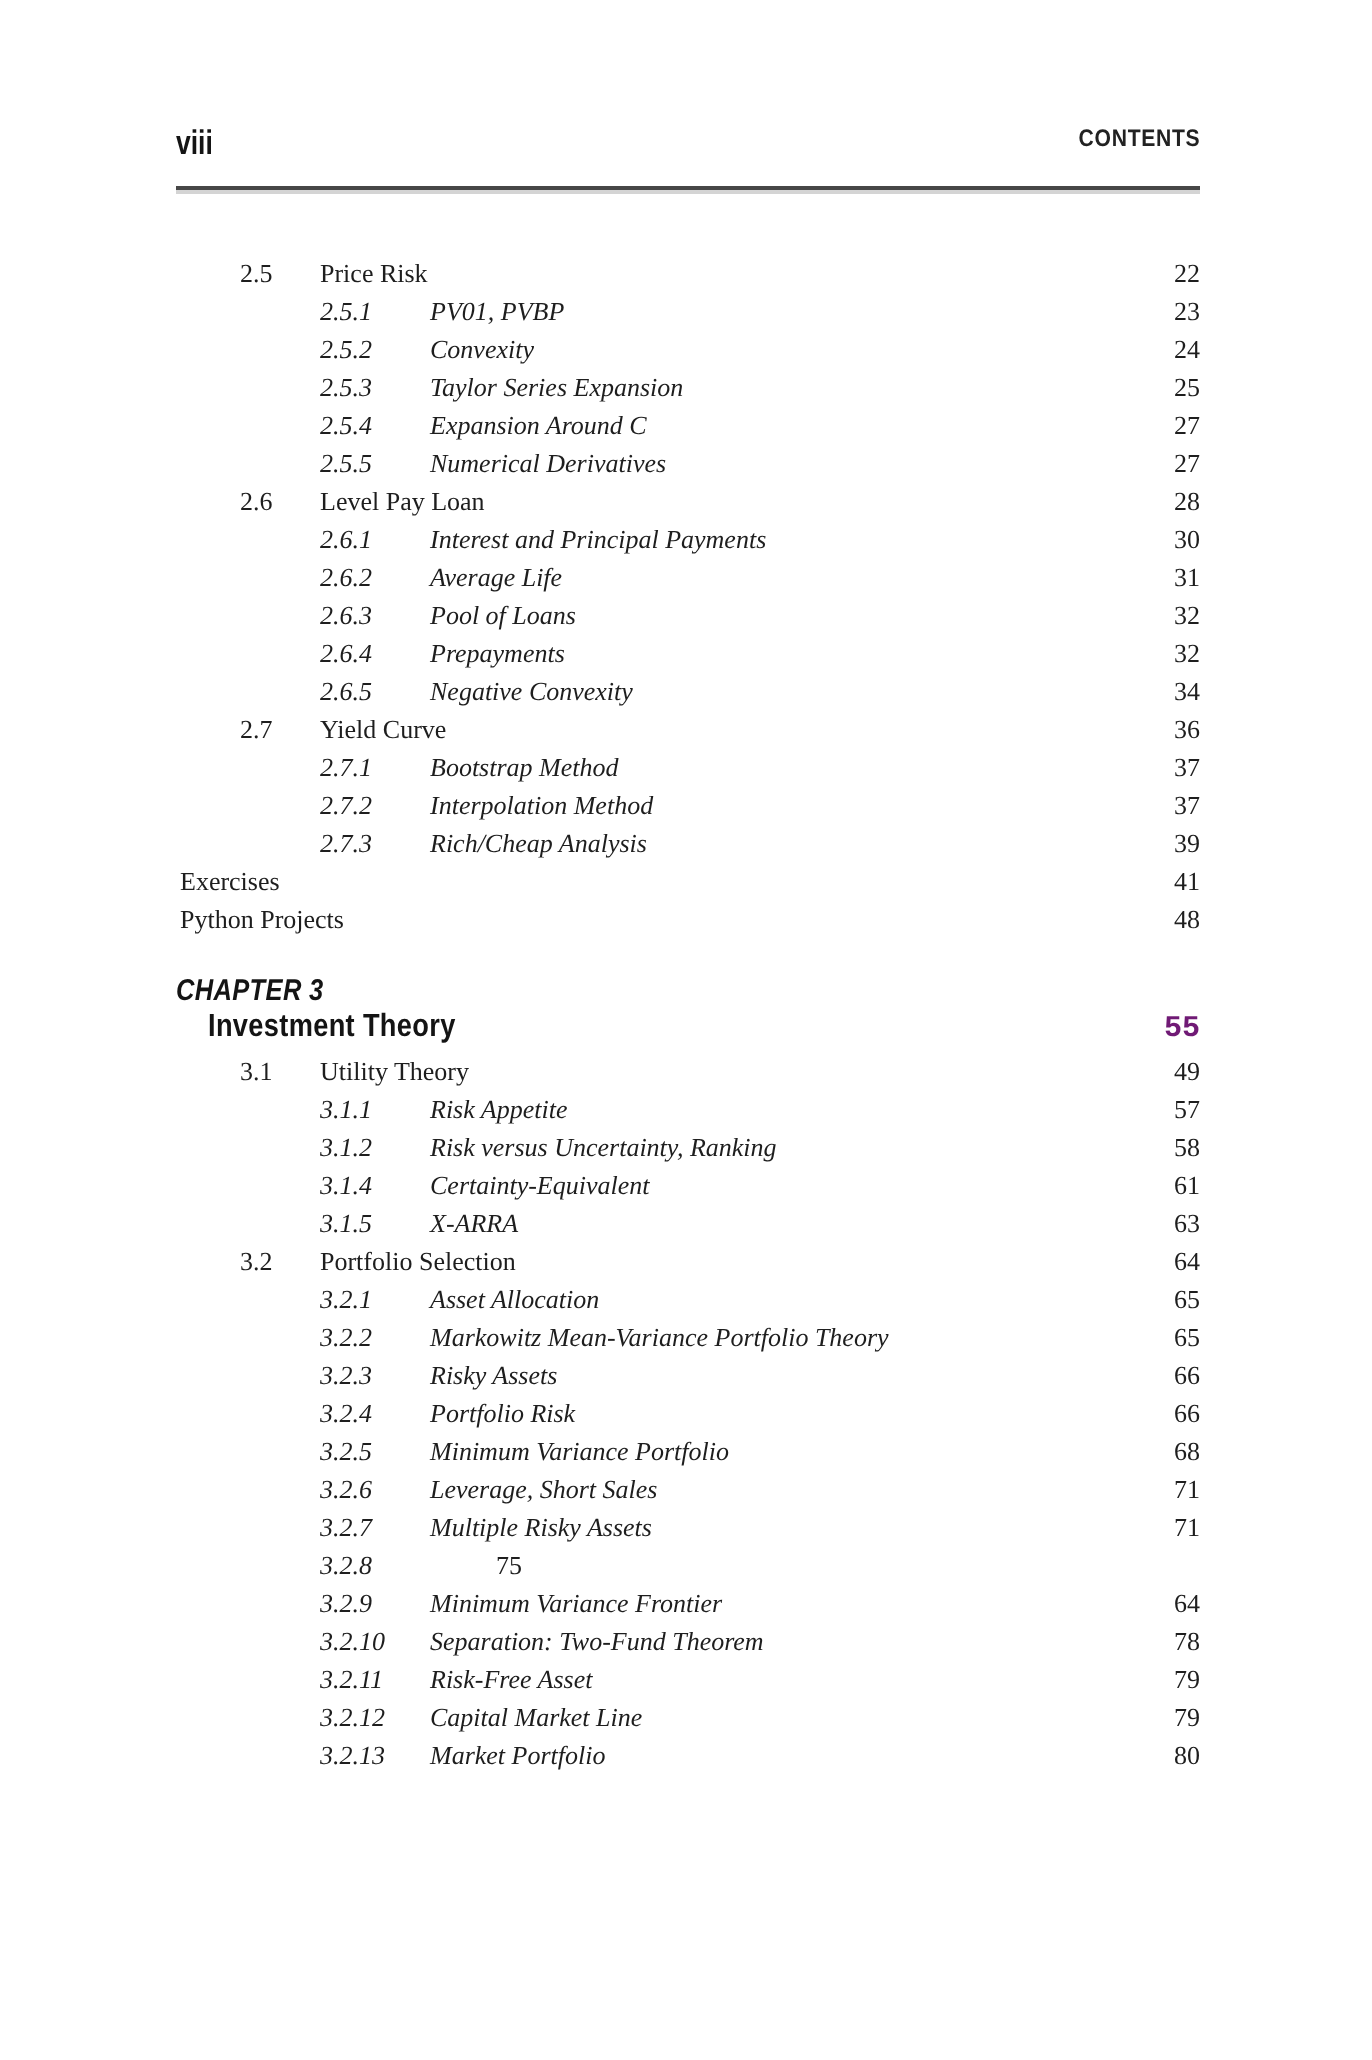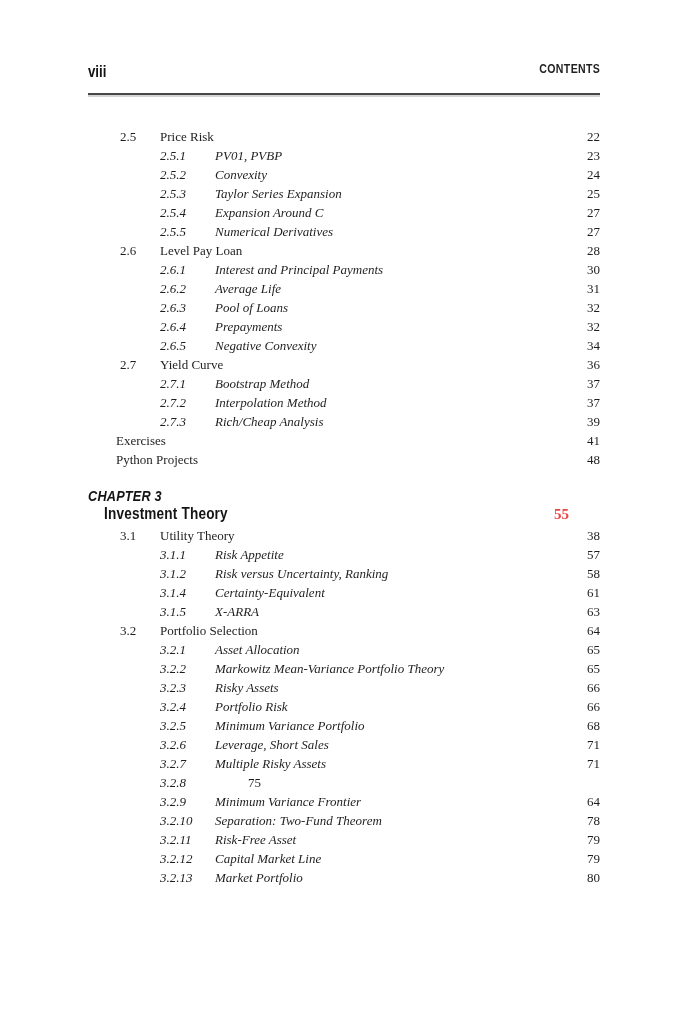--- a/index.html
+++ b/index.html
@@ -38,40 +38,40 @@
   
   .toc { position: absolute; left: 88px; top: 127px; width: 512px; }
   .row {
     display: flex; align-items: flex-start; height: 19px;
     font-size: 13px; line-height: 19px; white-space: nowrap;
   }
   .sec-num   { margin-left: 32px; width: 40px; flex: none; }
   .sec-title { flex: 1; }
   .sub-num   { margin-left: 72px; width: 55px; flex: none; font-style: italic; }
   .sub-title { flex: 1; font-style: italic; }
-  .back-title{ margin-left: 28px; flex: 1; }
+  .back-title{ margin-left: 2px; flex: 1; }
   .page-num  { flex: none; width: 46px; text-align: right; }
 
   .chap-head { margin-top: 17px; height: 19px; line-height: 19px; font-style: italic; }
   .chap-head-label {
     font-family: "Liberation Sans", sans-serif; font-weight: bold; font-size: 15px;
     display: inline-block; transform: scaleX(0.85); transform-origin: left bottom;
     letter-spacing: 0.2px; color: #141414;
   }
   .chap-title-row { display: flex; align-items: baseline; height: 21px; }
   .chap-title-cell { margin-left: 16px; flex: 1; }
   .chap-title-label {
     font-family: "Liberation Sans", sans-serif; font-weight: bold; font-size: 16px;
     display: inline-block; transform: scaleX(0.85); transform-origin: left bottom;
     letter-spacing: 0.2px; color: #141414;
   }
   .chap-page {
-    flex: none; width: 46px; 
-    font-family: Liberation Serif, serif; font-weight: bold; font-size: 15px;
-    color: #ef4444;
+    flex: none; width: 46px; text-align: right;
+    font-family: Liberation Mono, monospace; font-weight: bold; font-size: 15px;
+    color: #701a75;
   }
 </style>
 </head>
 <body>
 
 <div class="page">
 
   <div class="header">
     <div class="header-inner">
       <span class="folio">viii</span>
@@ -170,21 +170,21 @@
         <span class="page-num">48</span>
       </div>
       <div class="chap-head"><span class="chap-head-label">CHAPTER 3</span></div>
       <div class="chap-title-row">
         <div class="chap-title-cell"><span class="chap-title-label">Investment Theory</span></div>
         <span class="chap-page">55</span>
       </div>
       <div class="row">
         <span class="sec-num">3.1</span>
         <span class="sec-title">Utility Theory</span>
-        <span class="page-num">38</span>
+        <span class="page-num">49</span>
       </div>
       <div class="row">
         <span class="sub-num">3.1.1</span>
         <span class="sub-title">Risk Appetite</span>
         <span class="page-num">57</span>
       </div>
       <div class="row">
         <span class="sub-num">3.1.2</span>
         <span class="sub-title">Risk versus Uncertainty, Ranking</span>
         <span class="page-num">58</span>

